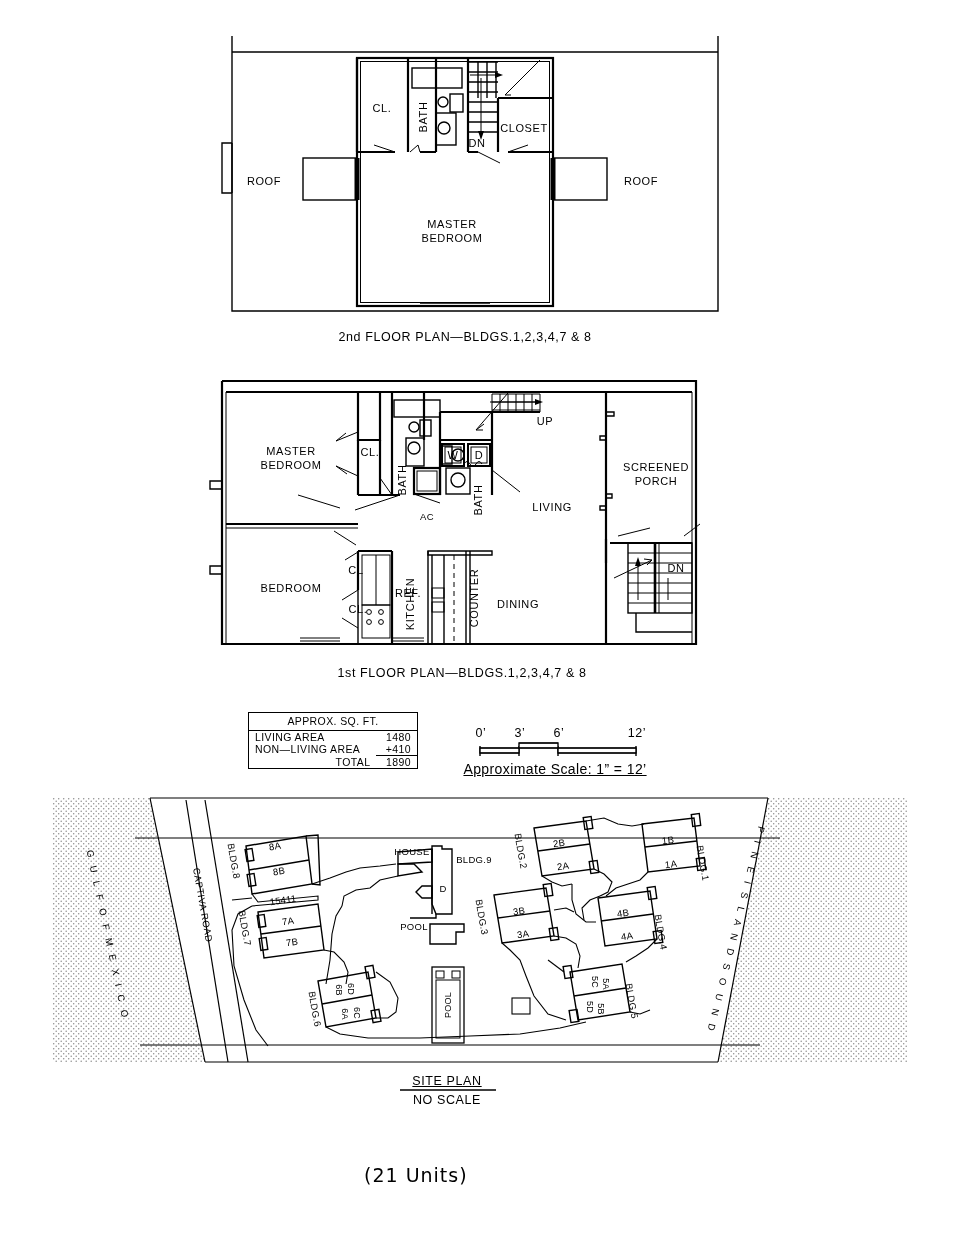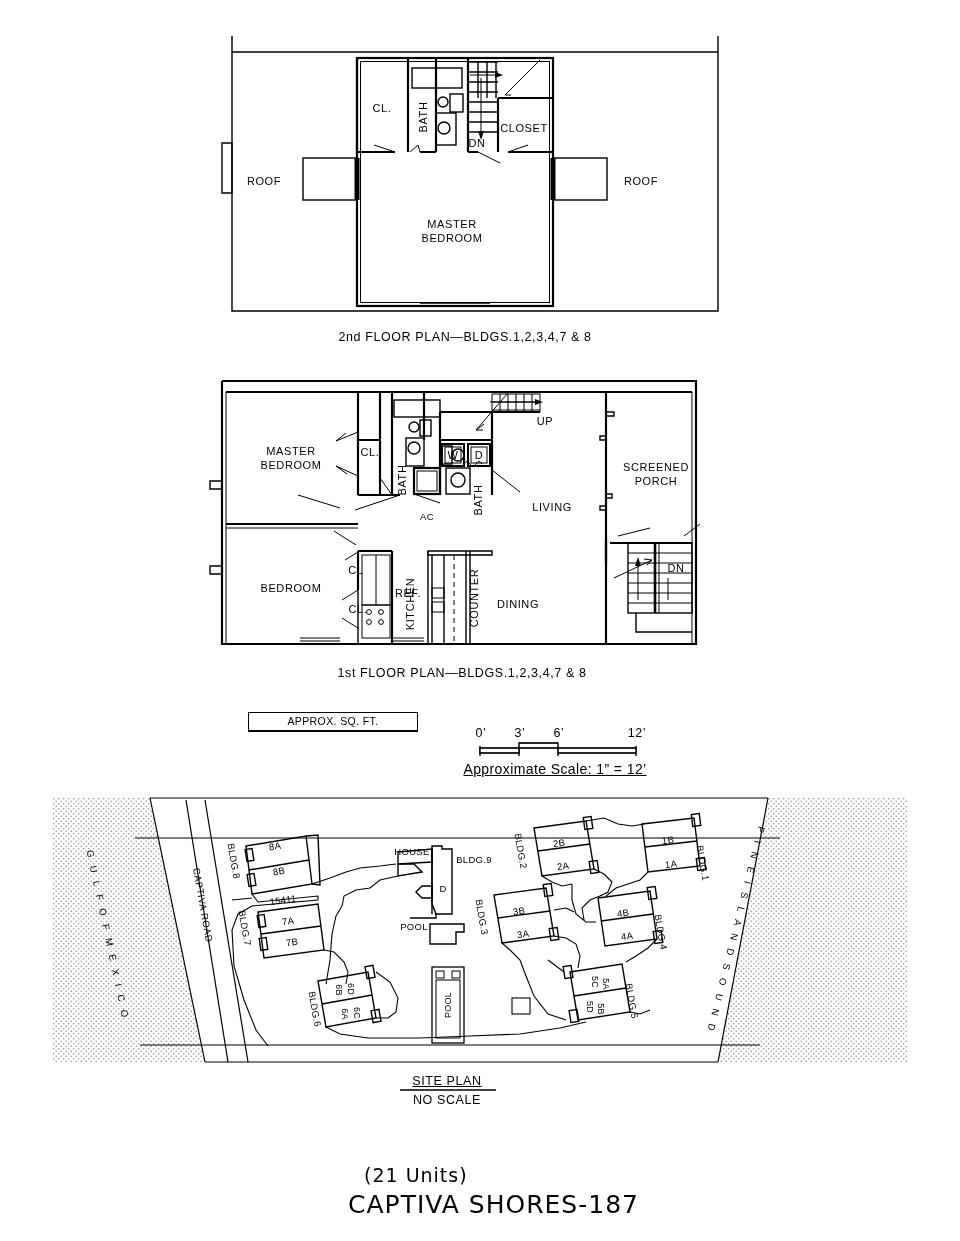--- a/index.html
+++ b/index.html
@@ -372,20 +372,36 @@
 <div class="lbl c room" style="left:356px;top:570px;">CL</div>
 <div class="lbl c room" style="left:358px;top:609px;">CL.</div>
 <div class="lbl c room" style="left:408px;top:570px;margin-top:23px;">REF.</div>
 <div class="lbl c room vert" style="left:410px;top:604px;">KITCHEN</div>
 <div class="lbl c room vert" style="left:474px;top:598px;">COUNTER</div>
 <div class="lbl c room" style="left:518px;top:604px;">DINING</div>
 <div class="lbl c cap" style="left:462px;top:673px;">1st  FLOOR  PLAN—BLDGS.1,2,3,4,7  &amp;  8</div>
 
 <div class="tbl" style="left:248px;top:712px;width:168px;">
   <div class="hd">APPROX.  SQ.  FT.</div>
+  <table>
+    <tbody>
+          <tr>
+      <td>LIVING  AREA</td>
+      <td class="num">1480</td>
+    </tr>
+    <tr>
+      <td>NON—LIVING  AREA</td>
+      <td class="num">+410</td>
+    </tr>
+    <tr>
+      <td class="num">TOTAL</td>
+      <td class="num uline">1890</td>
+    </tr>
+  </tbody>
+      </table>
 </div>
 
 <div class="lbl c cap" style="left:481px;top:733px;">0’</div>
 <div class="lbl c cap" style="left:520px;top:733px;">3’</div>
 <div class="lbl c cap" style="left:559px;top:733px;">6’</div>
 <div class="lbl c cap" style="left:637px;top:733px;">12’</div>
 <div class="lbl c" style="left:555px;top:769px;font-size:14px;letter-spacing:.4px;text-decoration:underline;">Approximate  Scale:  1”  =  12’</div>
 
 <div class="lbl c small" style="left:108px;top:935px;transform:translate(-50%,-50%) rotate(78deg);letter-spacing:3px;">G U L F   O F   M E X I C O</div>
 <div class="lbl c small" style="left:736px;top:930px;transform:translate(-50%,-50%) rotate(104deg);letter-spacing:3px;">P I N E   I S L A N D   S O U N D</div>
@@ -432,15 +448,14 @@
 <div class="lbl c small" style="left:632px;top:1001px;transform:translate(-50%,-50%) rotate(80deg);">BLDG.5</div>
 <div class="lbl c small" style="left:595px;top:982px;transform:translate(-50%,-50%) rotate(90deg);font-size:9px;">5C</div>
 <div class="lbl c small" style="left:606px;top:984px;transform:translate(-50%,-50%) rotate(90deg);font-size:9px;">5A</div>
 <div class="lbl c small" style="left:590px;top:1007px;transform:translate(-50%,-50%) rotate(90deg);font-size:9px;">5D</div>
 <div class="lbl c small" style="left:601px;top:1009px;transform:translate(-50%,-50%) rotate(90deg);font-size:9px;">5B</div>
 
 <div class="lbl c cap" style="left:447px;top:1081px;text-decoration:underline;">SITE  PLAN</div>
 <div class="lbl c cap" style="left:447px;top:1100px;">NO  SCALE</div>
 
 <div class="lbl title-hand" style="left:364px;top:1164px;font-size:19px;">(21 Units)</div>
-<div class="lbl title-hand" style="left:348px;top:1190px;font-size:25px;">CAPTIVA SHORES-187</div>
 
 </div>
 
 </body></html>

